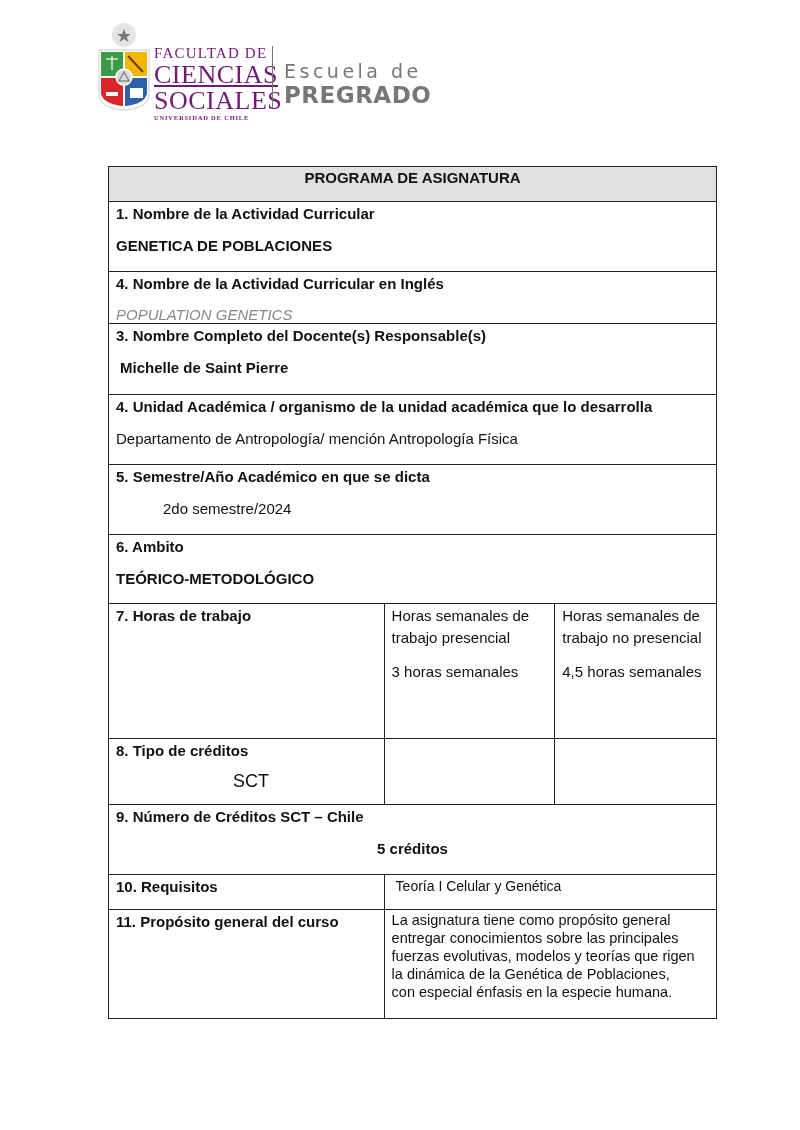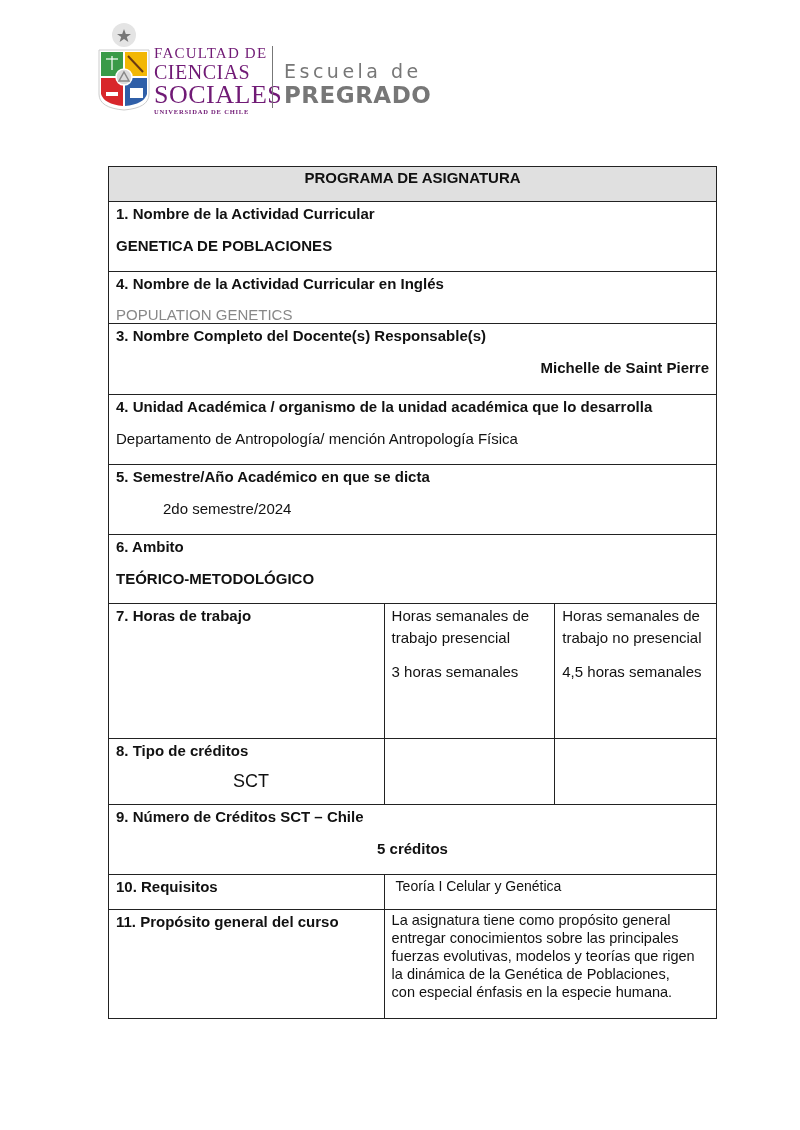--- a/index.html
+++ b/index.html
@@ -1,35 +1,35 @@
 <!DOCTYPE html>
 <html><head>
 <meta charset="utf-8">
 <style>
   html, body { margin:0; padding:0; background:#ffffff; }
   body { width:800px; height:1130px; position:relative; font-family:"Liberation Sans", sans-serif; color:#111; }
   .logo { position:absolute; left:96px; top:22px; width:330px; height:92px; }
   .shield-wrap { position:absolute; left:0; top:0; width:56px; height:90px; }
   .logo-text { position:absolute; left:58px; top:24px; font-family:"Liberation Serif", serif; color:#701a75; line-height:1; }
   .logo-text .l1 { font-size:15px; letter-spacing:1.2px; }
-  .logo-text .l2 { font-size:20px; letter-spacing:0.5px; margin-top:1px; }
+  .logo-text .l2 { font-size:26px; letter-spacing:0.5px; margin-top:1px;text-decoration:underline; }
   .logo-text .l3 { font-size:26px; letter-spacing:0.5px; margin-top:0; }
   .logo-text .l4 { font-size:6.5px; letter-spacing:0.8px; margin-top:1px; font-weight:bold; }
   .logo-divider { position:absolute; left:176px; top:24px; width:1px; height:62px; background:#777; }
   .escuela { position:absolute; left:188px; top:40px; color:#777; line-height:1; }
   .escuela .e1 { font-family:"DejaVu Sans", sans-serif; font-size:19px; letter-spacing:3.5px; }
   .escuela .e2 { font-family:"DejaVu Sans", sans-serif; font-size:23px; font-weight:bold; letter-spacing:0.5px; margin-top:3px; }
 
   table.prog { position:absolute; left:108px; top:166px; width:609px; border-collapse:collapse; font-size:15px; }
   table.prog td { border:1.2px solid #222; vertical-align:top; padding:0 7px; }
   .hdr { background:#e0e0e0; text-align:center; font-weight:bold; height:35px; padding-top:2px !important; box-sizing:border-box; }
   .lbl { font-weight:bold; display:block; padding-top:3px; }
   .val { display:block; margin-top:15px; }
   .bold { font-weight:bold; }
-  .italic-grey { color:#888; }
+  .italic-grey { font-style:italic; color:#888; }
   .indent { padding-left:47px; }
   .center { text-align:center; }
   .small { font-size:18px; }
   .p2 { line-height:21.5px; }
   .p3 { line-height:18px; }
 </style>
 </head>
 <body>
 
 <div class="logo">
@@ -85,21 +85,21 @@
   <tr>
     <td colspan="3" style="height:52px;box-sizing:border-box;">
       <span class="lbl">4. Nombre de la Actividad Curricular en Inglés</span>
       <span class="val italic-grey" style="margin-top:14px;">POPULATION GENETICS</span>
     </td>
   </tr>
 
   <tr>
     <td colspan="3" style="height:71px;box-sizing:border-box;">
       <span class="lbl">3. Nombre Completo del Docente(s) Responsable(s)</span>
-      <span class="val bold" style="padding-left:4px;text-align:right;">Michelle de Saint Pierre</span>
+      <span class="val bold" style="padding-left:4px;">Michelle de Saint Pierre</span>
     </td>
   </tr>
 
   <tr>
     <td colspan="3" style="height:70px;box-sizing:border-box;">
       <span class="lbl">4. Unidad Académica / organismo de la unidad académica que lo desarrolla</span>
       <span class="val">Departamento de Antropología/ mención Antropología Física</span>
     </td>
   </tr>
 

